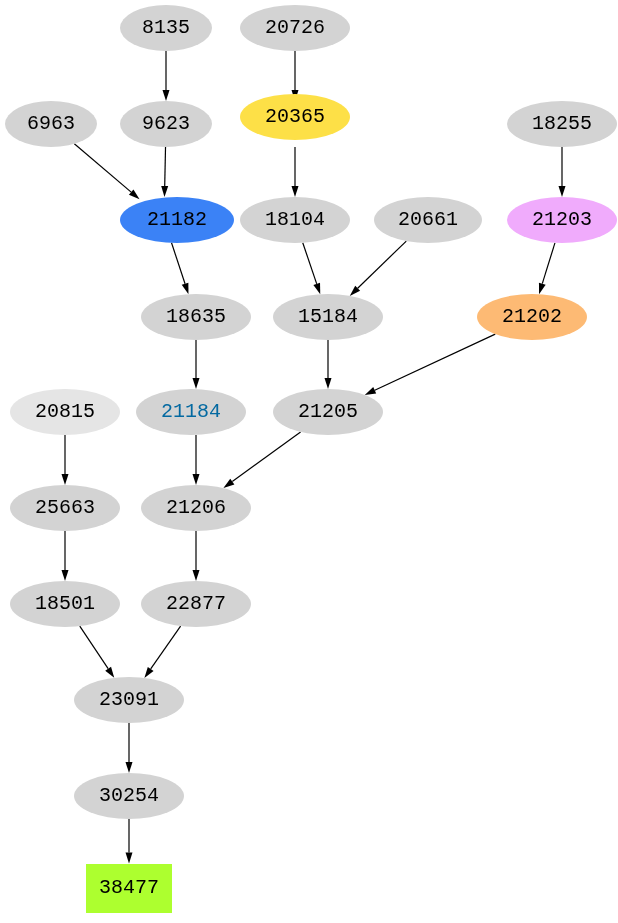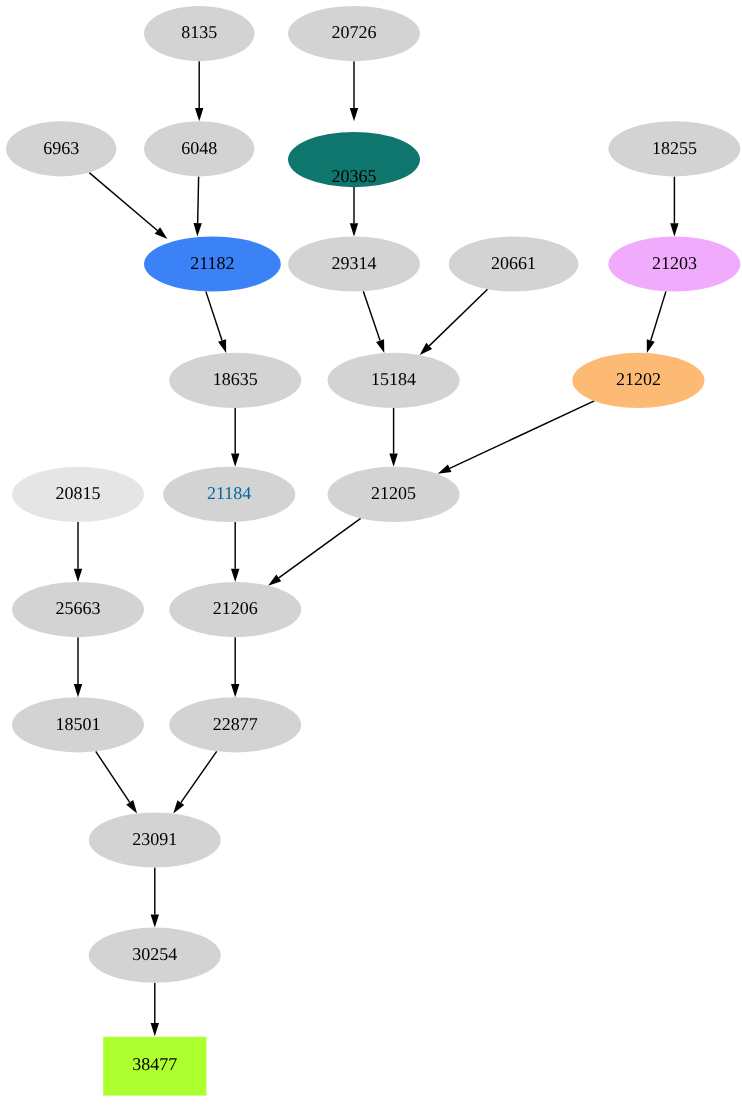--- a/index.html
+++ b/index.html
@@ -24,22 +24,22 @@
     left: 0;
     width: 618px;
     height: 923px;
   }
   .node {
     position: absolute;
     display: flex;
     align-items: center;
     justify-content: center;
     box-sizing: border-box;
-    font-family: Liberation Serif, serif;
-    font-size: 15px;
+    font-family: Liberation Mono, monospace;
+    font-size: 20px;
     color: #000000;
     line-height: 1;
     white-space: nowrap;
     user-select: none;
   }
   .node.ellipse {
     border-radius: 50%;
   }
   .node.box {
     border-radius: 0;
@@ -152,33 +152,33 @@
       <div class="node ellipse" style="left: 120px; top: 5px; width: 92px; height: 46px; background: rgb(211, 211, 211); color: rgb(0, 0, 0);">
         <span>8135</span>
       </div>
       <div class="node ellipse" style="left: 240px; top: 5px; width: 110px; height: 46px; background: rgb(211, 211, 211); color: rgb(0, 0, 0);">
         <span>20726</span>
       </div>
       <div class="node ellipse" style="left: 5px; top: 101px; width: 92px; height: 46px; background: rgb(211, 211, 211); color: rgb(0, 0, 0);">
         <span>6963</span>
       </div>
       <div class="node ellipse" style="left: 120px; top: 101px; width: 92px; height: 46px; background: rgb(211, 211, 211); color: rgb(0, 0, 0);">
-        <span>6048</span>
-      </div>
-      <div class="node ellipse" style="left: 240px; top: 110px; width: 110px; height: 46px; background: #0f766e; color: rgb(0, 0, 0); align-items: flex-end;">
+        <span>9623</span>
+      </div>
+      <div class="node ellipse" style="left: 240px; top: 94px; width: 110px; height: 46px; background: #fde047; color: rgb(0, 0, 0);">
         <span>20365</span>
       </div>
       <div class="node ellipse" style="left: 507px; top: 101px; width: 110px; height: 46px; background: rgb(211, 211, 211); color: rgb(0, 0, 0);">
         <span>18255</span>
       </div>
       <div class="node ellipse" style="left: 120px; top: 197px; width: 114px; height: 46px; background: #3b82f6; color: rgb(0, 0, 0);">
         <span>21182</span>
       </div>
       <div class="node ellipse" style="left: 240px; top: 197px; width: 110px; height: 46px; background: rgb(211, 211, 211); color: rgb(0, 0, 0);">
-        <span>29314</span>
+        <span>18104</span>
       </div>
       <div class="node ellipse" style="left: 374px; top: 197px; width: 108px; height: 46px; background: rgb(211, 211, 211); color: rgb(0, 0, 0);">
         <span>20661</span>
       </div>
       <div class="node ellipse" style="left: 507px; top: 197px; width: 110px; height: 46px; background: #f0abfc; color: rgb(0, 0, 0);">
         <span>21203</span>
       </div>
       <div class="node ellipse" style="left: 141px; top: 294px; width: 110px; height: 46px; background: rgb(211, 211, 211); color: rgb(0, 0, 0);">
         <span>18635</span>
       </div>

